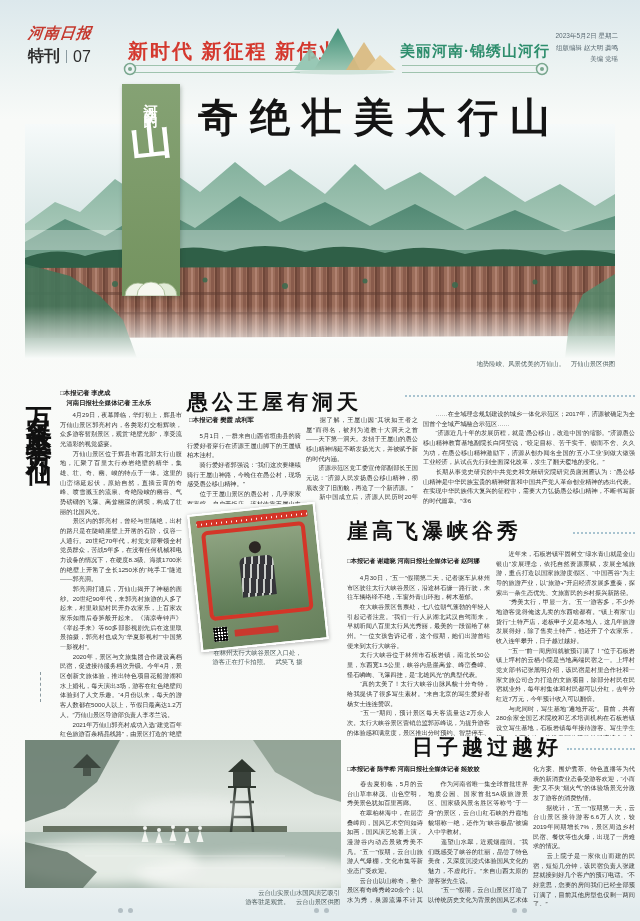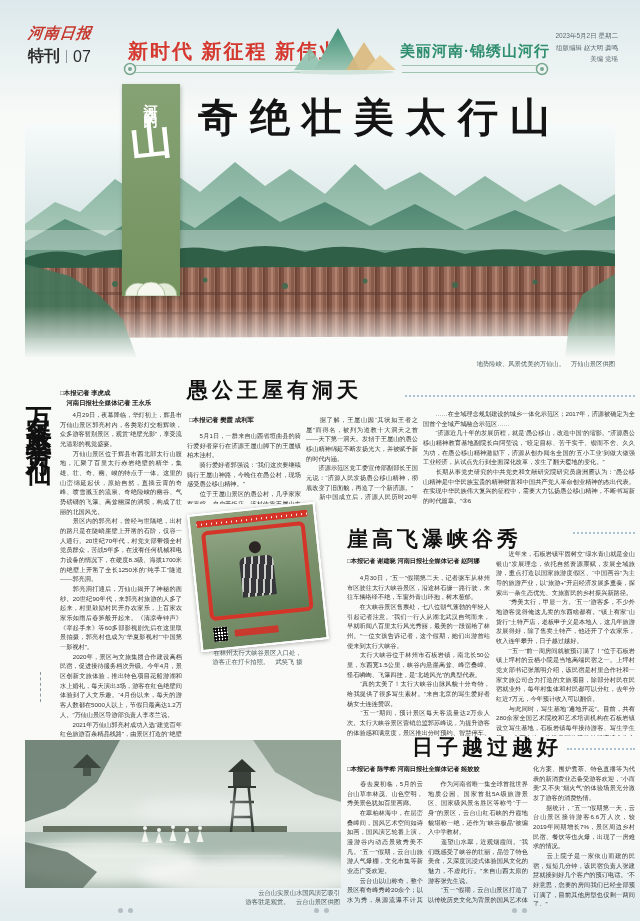--- a/index.html
+++ b/index.html
@@ -178,21 +178,21 @@
 　河南日报社全媒体记者 王永乐</div>
   <div class="abs a-body" style="left:60px;top:410px;width:122px;height:344px;">　　4月29日，夜幕降临，华灯初上，辉县市万仙山景区郭亮村内，各类彩灯交相辉映，众多游客暂别景区，观赏“绝壁光影”，享受流光溢彩的视觉盛宴。
 　　万仙山景区位于辉县市西北部太行山腹地，汇聚了百里太行赤岩绝壁的精华，集雄、壮、奇、幽、峻的特点于一体。这里的山峦绵延起伏，原始自然，直插云霄的奇峰、喷雪溅玉的流泉、奇绝险峻的幽谷、气势磅礴的飞瀑、高耸幽深的涧坝，构成了壮丽的北国风光。
 　　景区内的郭亮村，曾经与世隔绝，出村的路只是在陡峭崖壁上开凿的石阶，仅容一人通行。20世纪70年代，村党支部带领全村党员群众，苦战5年多，在没有任何机械和电力设备的情况下，在硬度8.3级、海拔1700米的绝壁上开凿了全长1250米的“纯手工”隧道——郭亮洞。
 　　郭亮洞打通后，万仙山揭开了神秘的面纱。20世纪90年代，来郭亮村旅游的人多了起来，村里鼓励村民开办农家乐，上百家农家乐如雨后春笋般开起来。《清凉寺钟声》《举起手来》等60多部影视剧先后在这里取景拍摄，郭亮村也成为“华夏影视村”“中国第一影视村”。
 　　2020年，景区与文旅集团合作建设高档民宿，促进接待服务档次升级。今年4月，景区创新文旅体验，推出特色项目花船游湖和水上婚礼，每天演出3场，游客在红色绝壁间体验到了人文乐趣。“4月份以来，每天的游客人数都在5000人以上，节假日最高达1.2万人。”万仙山景区导游部负责人李孝兰说。
 　　2021年万仙山郭亮村成功入选“建党百年红色旅游百条精品线路”，由景区打造的“绝壁光影”夜游也焕新上演。“过去景区白天热闹得很，晚上冷冷清清。现在晚上有看的、有玩的，吸引了很多游客晚上留下来。”作为当年打洞时“铁姑娘”土专家王怀堂的后人，明亮楼老板王春荣对村里的发展充满信心，投资80万元将自家的农家乐升级成为精品民宿。
 　　“住宿很舒服，晚上吹着山风，吃着烧烤，喝着啤酒，赏万仙山夜景，心旷神怡。”来自沈阳的游客李明远已经在郭亮村住了4天，他说今年夏季还准备带家人和朋友组团来这里避暑。
 　　万仙山景区负责人靳春丽告诉记者，景区不仅大力帮助村民建设精品民宿，还准备投资5000万元打造休闲康养新商圈，建设青年电影人创客园区，把文旅融合做扎实，进一步提高游客和村民的获得感幸福感。③9</div>
 
-  <div class="abs a-title" style="left:187px;top:376px;">愚公王屋有洞天</div>
+  <div class="abs a-title" style="left:187px;top:388px;">愚公王屋有洞天</div>
   <div class="abs dotline" style="left:405px;top:395px;width:230px;"></div>
   <div class="abs a-byline" style="left:189px;top:415px;width:210px;">□本报记者 樊霞 成利军</div>
   <div class="abs a-body" style="left:187px;top:431px;width:114px;height:73px;">　　5月1日，一群来自山西省垣曲县的骑行爱好者穿行在济源王屋山脚下的王屋镇柏木洼村。
 　　骑行爱好者郭强说：“我们这次要继续骑行王屋山神路，今晚住在愚公村，现场感受愚公移山精神。”
 　　位于王屋山景区的愚公村，几乎家家有宾馆、户户开饭店。该村依靠王屋山丰富的旅游资源，早已成了远近闻名的富裕村。王屋镇镇长卢雪健说：“王屋山风景吸引的是游客，愚公移山精神升华的则是灵魂。”
 　　愚公村的村口矗立着一组大型愚公移山群雕，记者看到，有不少游客在毛泽东名言“愚公移山，改造中国”的书法浮雕前拍照留影。</div>
   <div class="abs a-body" style="left:306px;top:415px;width:112px;height:89px;">　　据了解，王屋山因“其状如王者之屋”而得名，被列为道教十大洞天之首——天下第一洞天。发轫于王屋山的愚公移山精神绵延不断发扬光大，并被赋予新的时代内涵。
 　　济源示范区党工委宣传部副部长王国元说：“济源人民发扬愚公移山精神，彻底改变了旧面貌，再造了一个新济源。”
 　　新中国成立后，济源人民历时20年凿山引水，建成了被称为“人工天河”的愚公渠；1965年引沁济蟒工程成为全国水利建设典范之一；1997年，济源小浪底水利枢纽工程移民搬迁顺利完成；济源还被确定为全域……</div>
   <div class="abs a-body" style="left:423px;top:409px;width:212px;height:103px;">　　……在全域理念规划建设的城乡一体化示范区；2017年，济源被确定为全国首个全域产城融合示范区……
@@ -204,21 +204,21 @@
     <div class="yg-frame">
       <div class="yg-head"></div>
       <div class="yg-body"></div>
     </div>
     <div class="yg-qr"></div>
     <div class="yg-tag"></div>
   </div>
   <div class="abs caption" style="left:180px;top:648px;width:155px;text-align:center;white-space:pre-line;">在林州太行大峡谷景区入口处，
 游客正在打卡拍照。　武笑飞 摄</div>
 
-  <div class="abs a-title" style="left:347px;top:517px;margin-top:8px;">崖高飞瀑峡谷秀</div>
+  <div class="abs a-title" style="left:347px;top:517px;">崖高飞瀑峡谷秀</div>
   <div class="abs dotline" style="left:573px;top:532px;width:62px;"></div>
   <div class="abs a-byline oneline" style="left:347px;top:556px;width:290px;">□本报记者 谢建晓 河南日报社全媒体记者 赵阿娜</div>
   <div class="abs a-body" style="left:347px;top:573px;width:143px;height:163px;">　　4月30日，“五一”假期第二天，记者驱车从林州市区驶往太行大峡谷景区，沿途林石缘一路行驶，来往车辆络绎不绝，车窗外青山环抱，树木葱郁。
 　　在大峡谷景区售票处，七八位朝气蓬勃的年轻人引起记者注意。“我们一行人从湖北武汉自驾而来，早就听闻八百里太行风光秀丽，最美的一段留给了林州。”一位女孩告诉记者，这个假期，她们出游首站便来到太行大峡谷。
 　　太行大峡谷位于林州市石板岩镇，南北长50公里，东西宽1.5公里，峡谷内悬崖高耸、峰峦叠嶂、怪石嶙峋、飞瀑四挂，是“北雄风光”的典型代表。
 　　“真的太美了！太行大峡谷山脉风貌十分奇特，给我提供了很多写生素材。”来自北京的写生爱好者杨女士连连赞叹。
 　　“五一”期间，预计景区每天客流量达2万余人次。太行大峡谷景区营销总监郭苏峰说，为提升游客的体验感和满意度，景区推出分时预约、智慧停车、交通分流等举措，减少游客等待时间，打造舒适贴心的旅游环境。</div>
   <div class="abs a-body" style="left:496px;top:549px;width:139px;height:187px;">　　近年来，石板岩镇牢固树立“绿水青山就是金山银山”发展理念，依托自然资源禀赋，发展全域旅游，重点打造以国家旅游度假区、“中国画谷”为主导的旅游产业，以“旅游+”开启经济发展多重奏，探索出一条生态优先、文旅富民的乡村振兴新路径。
 　　“秀美太行，甲显一方。‘五一’游客多，不少外地游客觉得俺这儿卖的东西啥都有。”镇上有家“山货行”土特产店，老板申子义是本地人，这几年旅游发展得好，除了售卖土特产，他还开了个农家乐，收入连年攀升，日子越过越好。
 　　“‘五一’前一周房间就被预订满了！”位于石板岩镇上坪村的云栖小院是当地高端民宿之一。上坪村党支部书记张黑明介绍，该民宿是村里合作社和一家文旅公司合力打造的文旅项目，除部分村民在民宿就业外，每年村集体和村民都可以分红，去年分红近7万元，今年预计收入可以翻倍。

